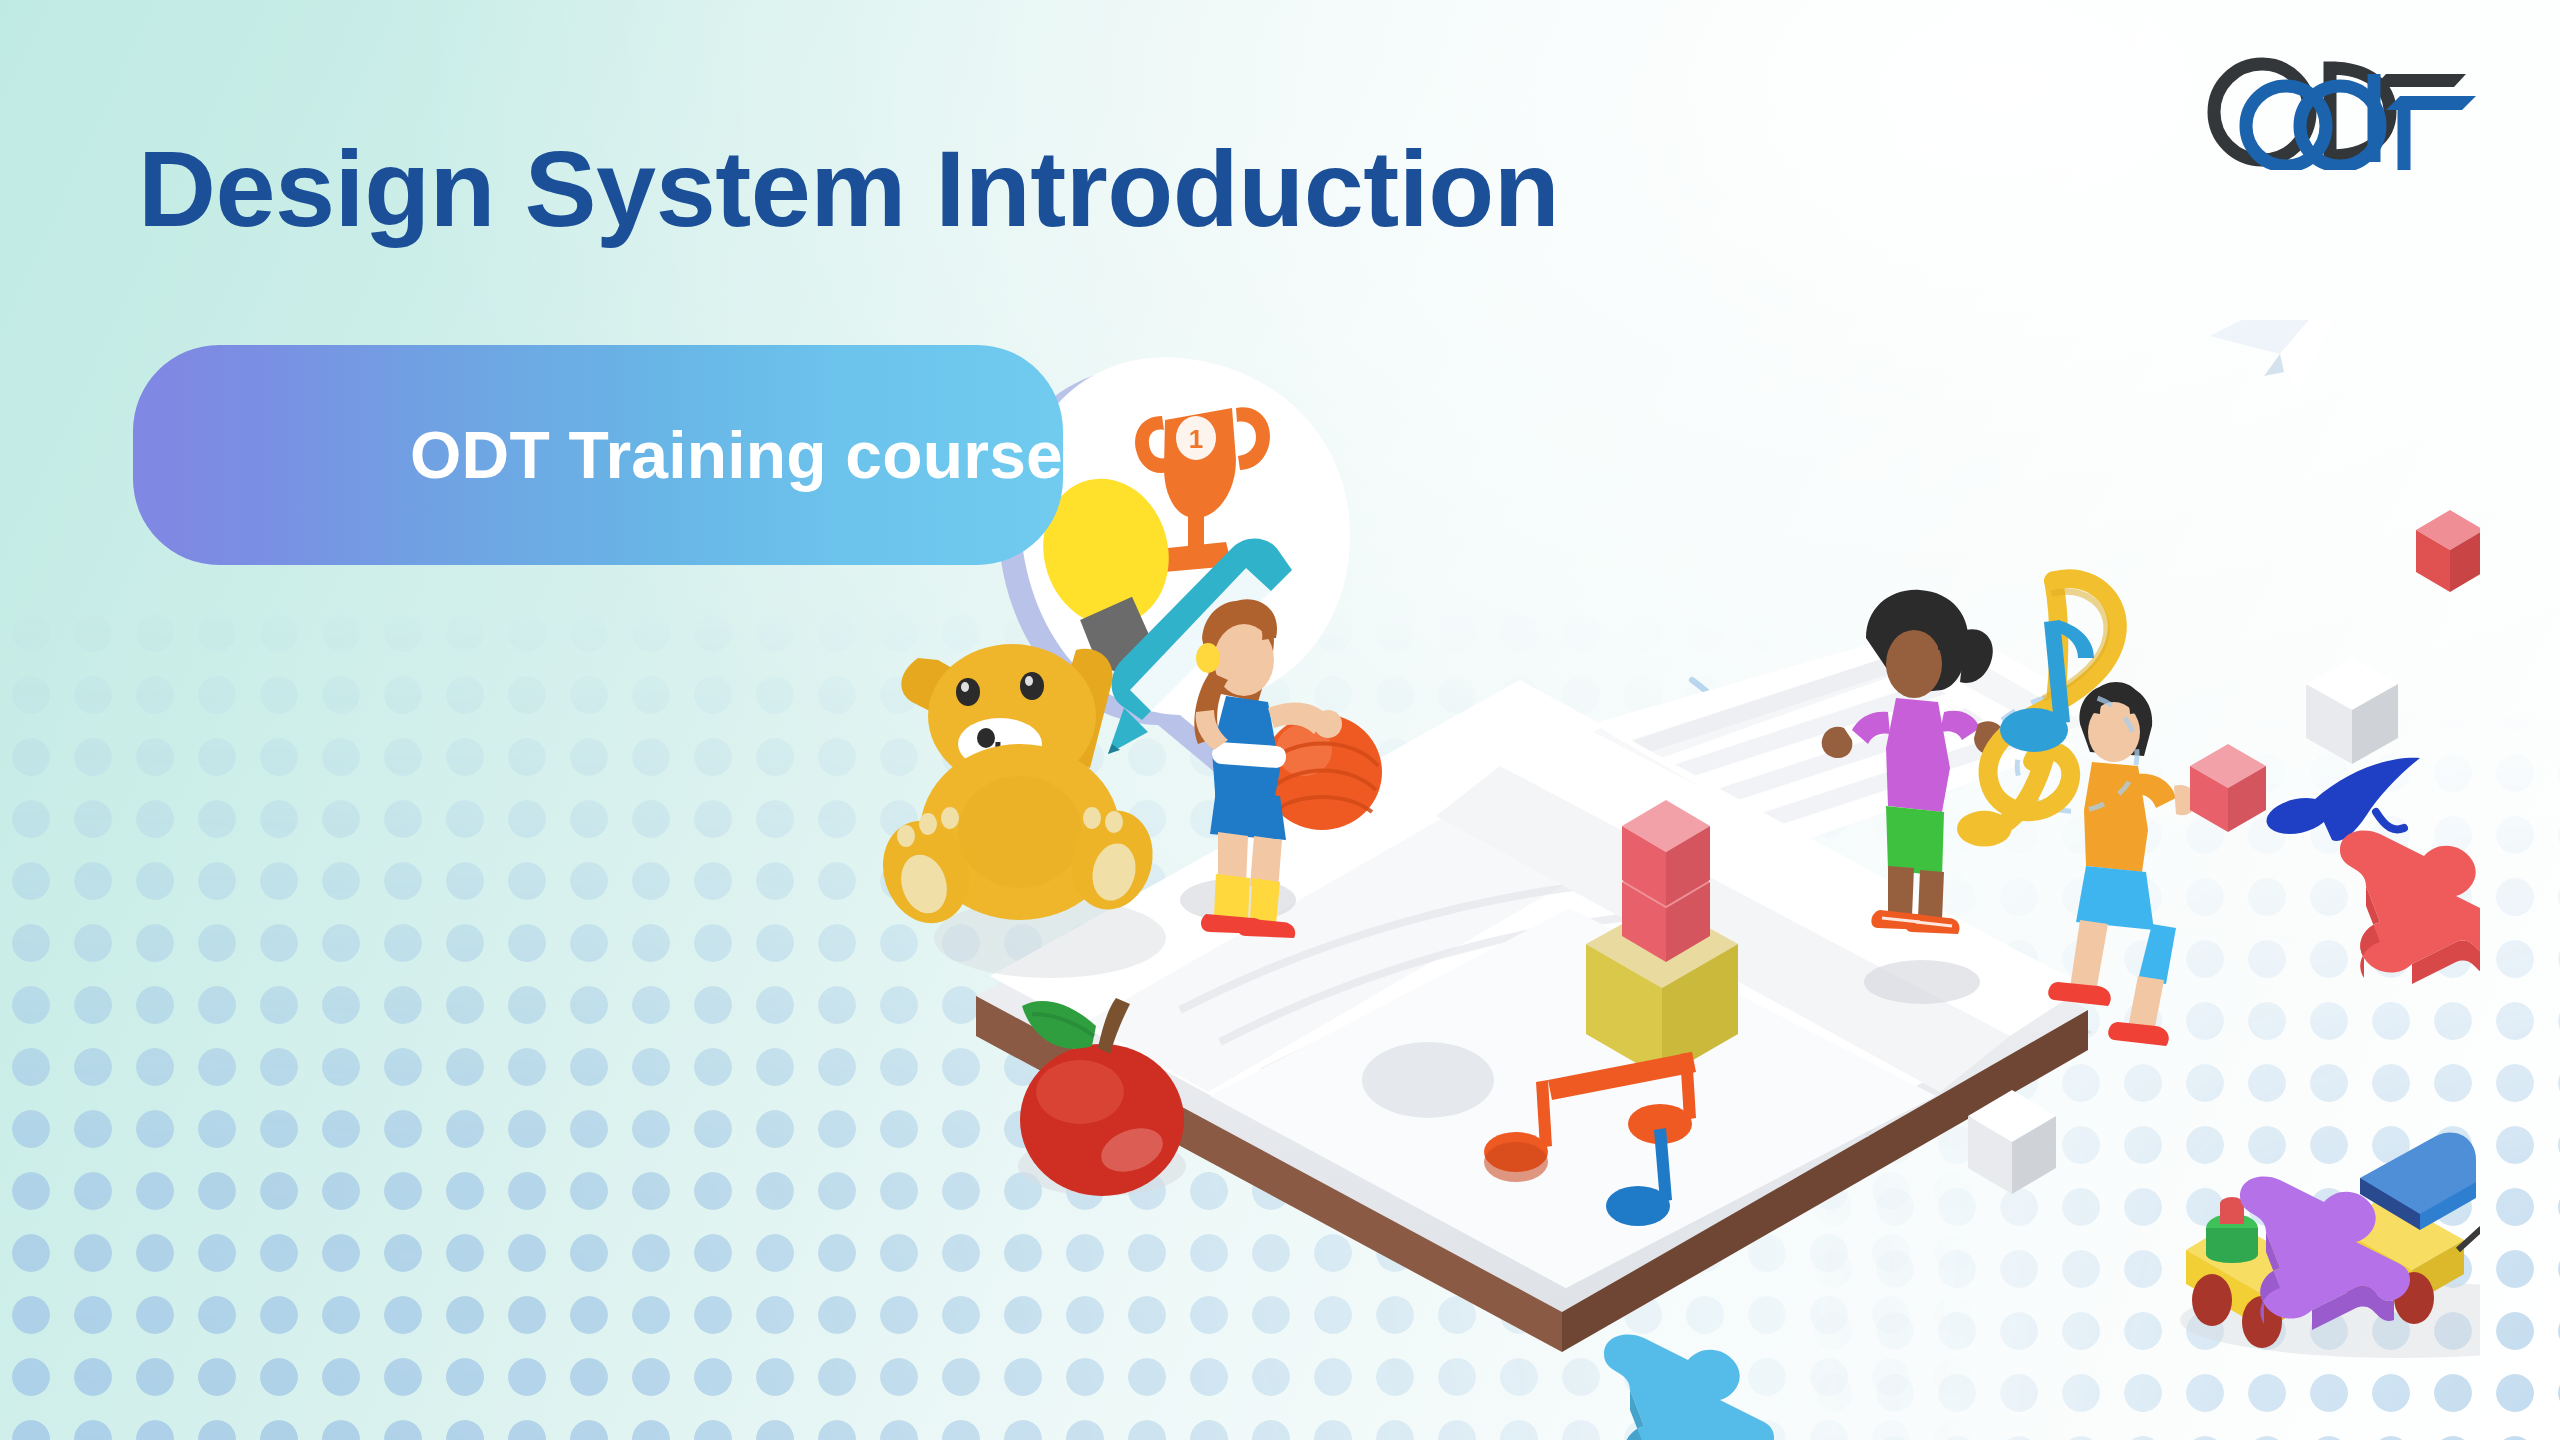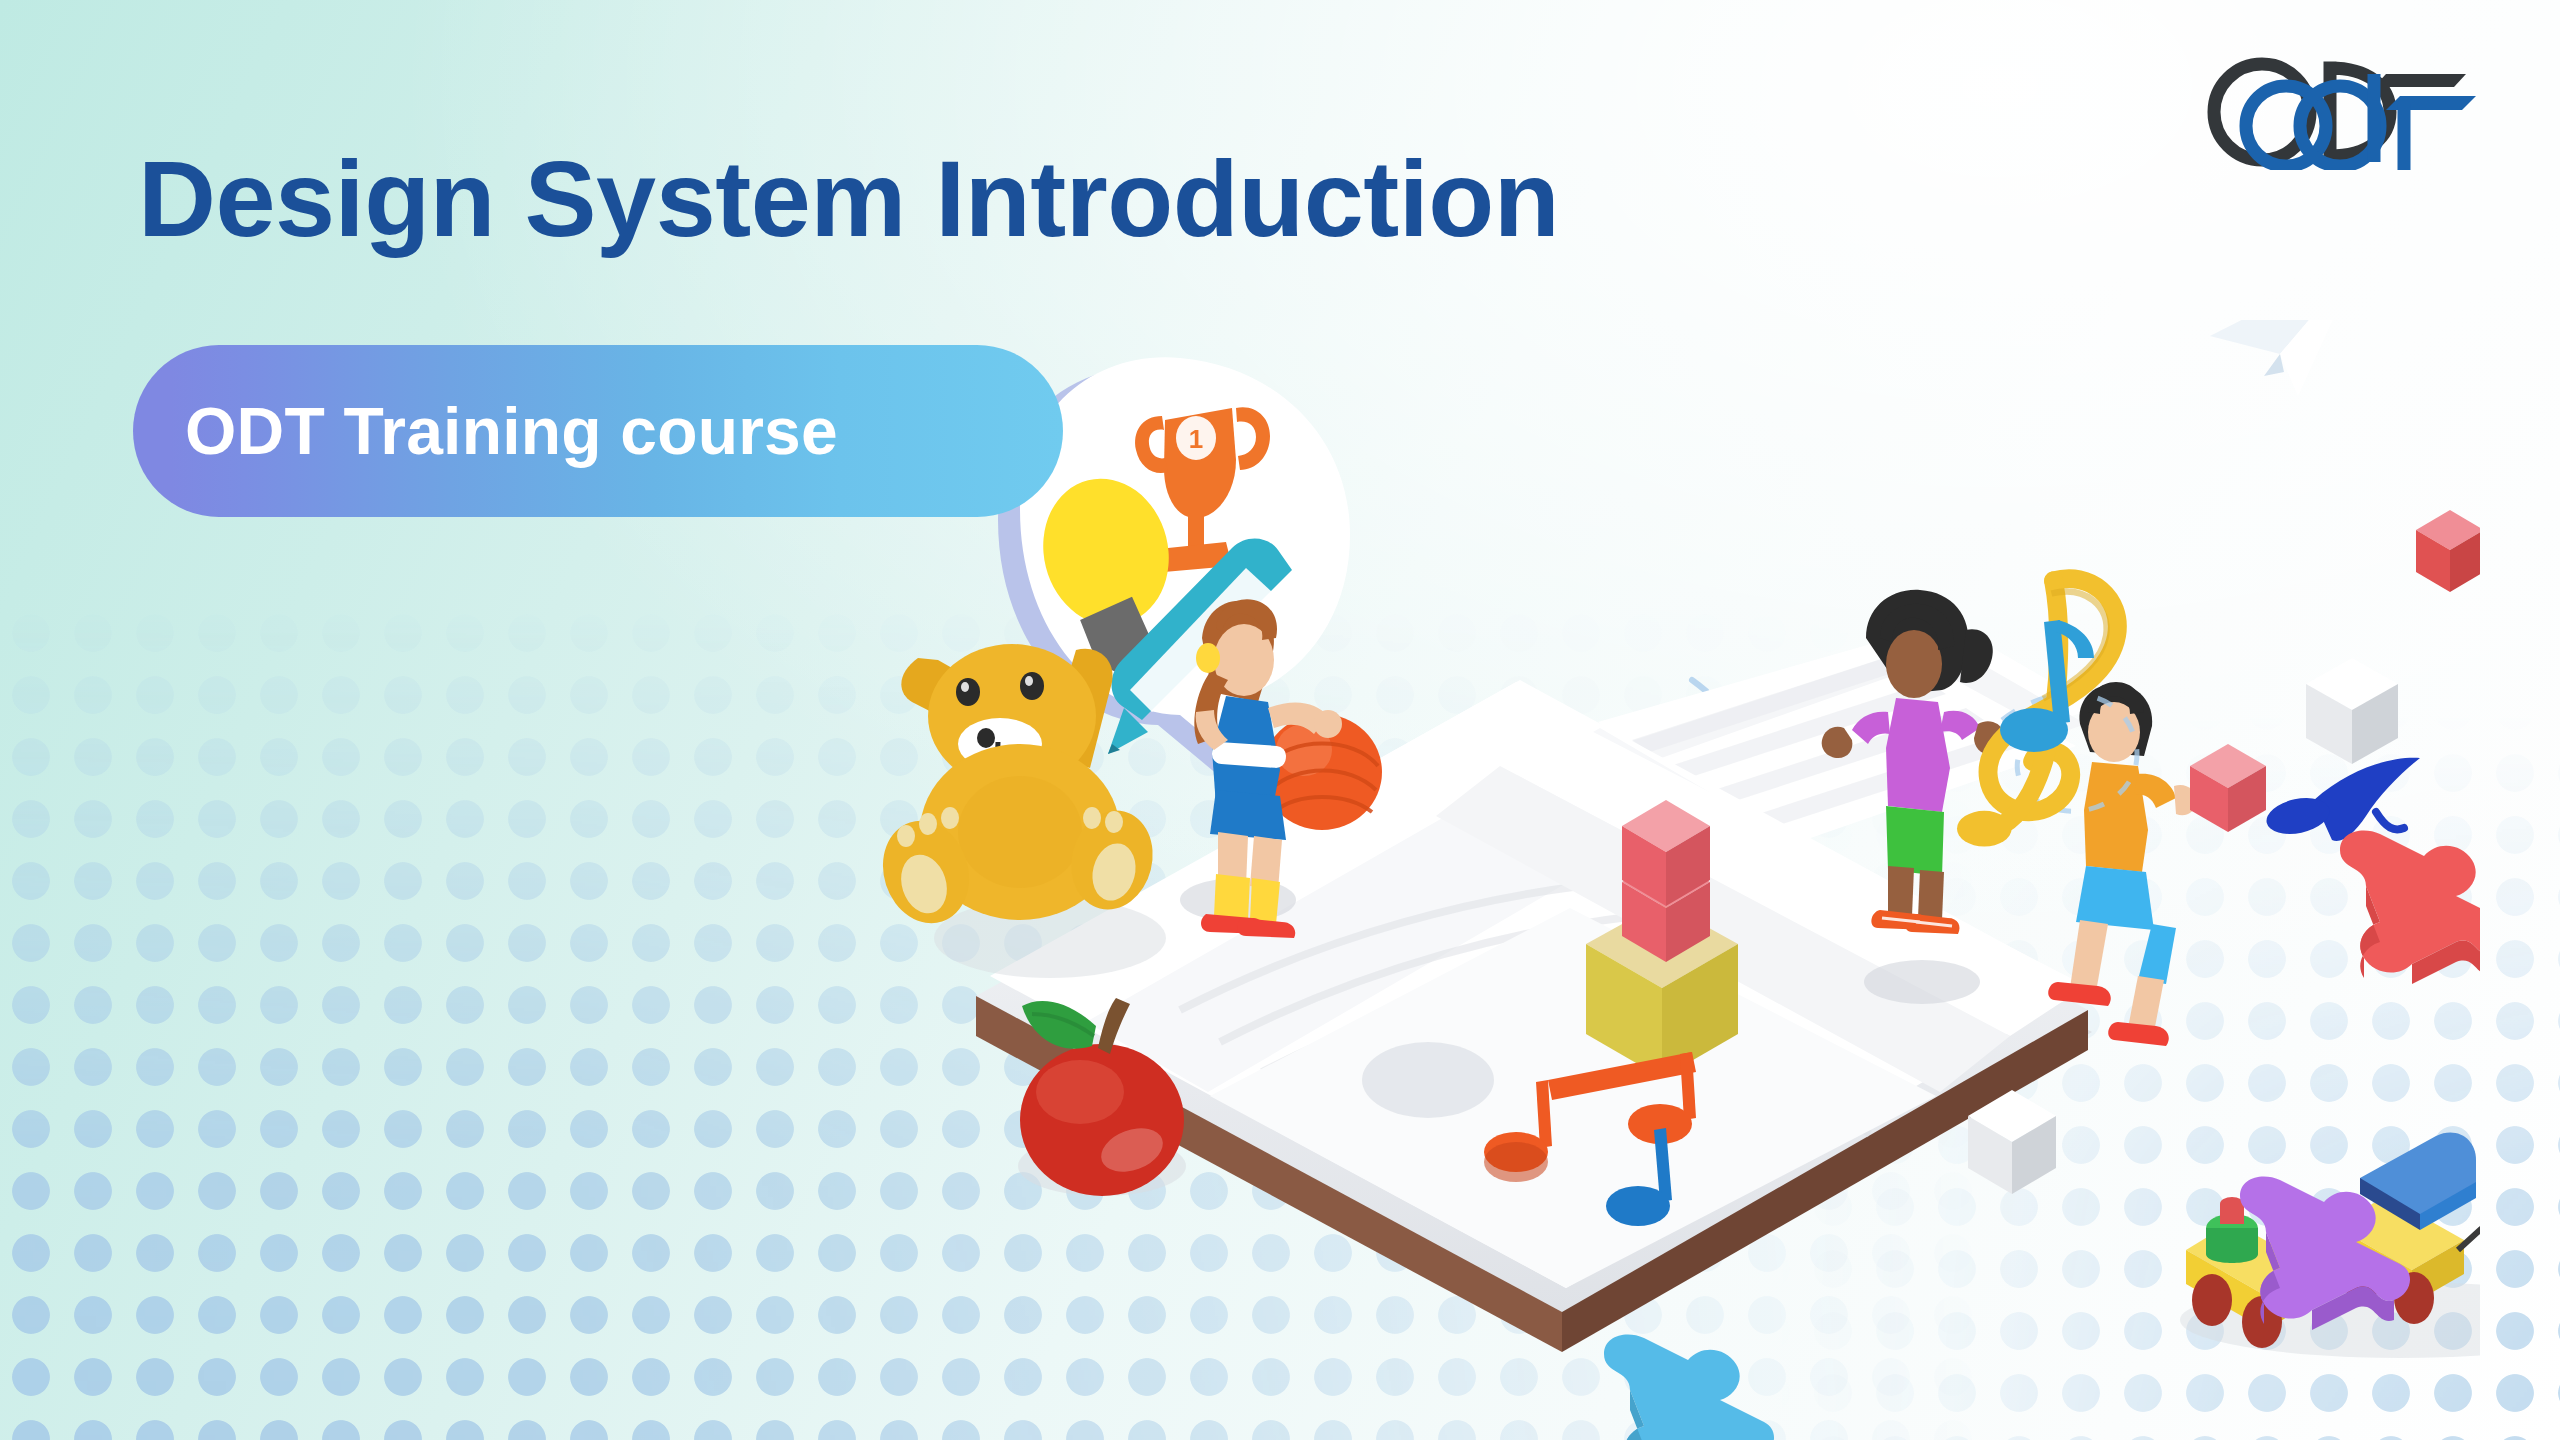--- a/index.html
+++ b/index.html
@@ -50,42 +50,43 @@
     mask-image:
       linear-gradient(to left, rgba(0,0,0,0.75) 0%, rgba(0,0,0,0.5) 40%, rgba(0,0,0,0.12) 74%, rgba(0,0,0,0) 96%),
       linear-gradient(to top, rgba(0,0,0,1) 0%, rgba(0,0,0,0.8) 34%, rgba(0,0,0,0.25) 70%, rgba(0,0,0,0) 96%);
     mask-composite: intersect;
   }
 
   
   .title {
     position: absolute;
     left: 138px;
-    top: 145px;
+    top: 135px;
     font-size: 108px;
     line-height: 1.0;
     font-weight: bold;
     letter-spacing: -0.5px;
     color: #1b5099;
     white-space: nowrap;
   }
 
   
   .badge {
     position: absolute;
     left: 133px;
     top: 345px;
     width: 930px;
-    height: 172px;
+    height: 220px;
     border-radius: 86px;
     background: linear-gradient(90deg, #7f88e2 0%, #7f88e2 4%, #7b8ee3 12%, #6fa3e3 34%, #68b5e6 56%, #6cc3ec 76%, #70cbef 100%);
     display: flex;
     align-items: center;
     box-sizing: border-box;
     padding-left: 52px;
+    justify-content: flex-end;
   }
   .badge-label {
     color: #ffffff;
     font-size: 66px;
     font-weight: bold;
     letter-spacing: 0.2px;
     white-space: nowrap;
   }
 
   

